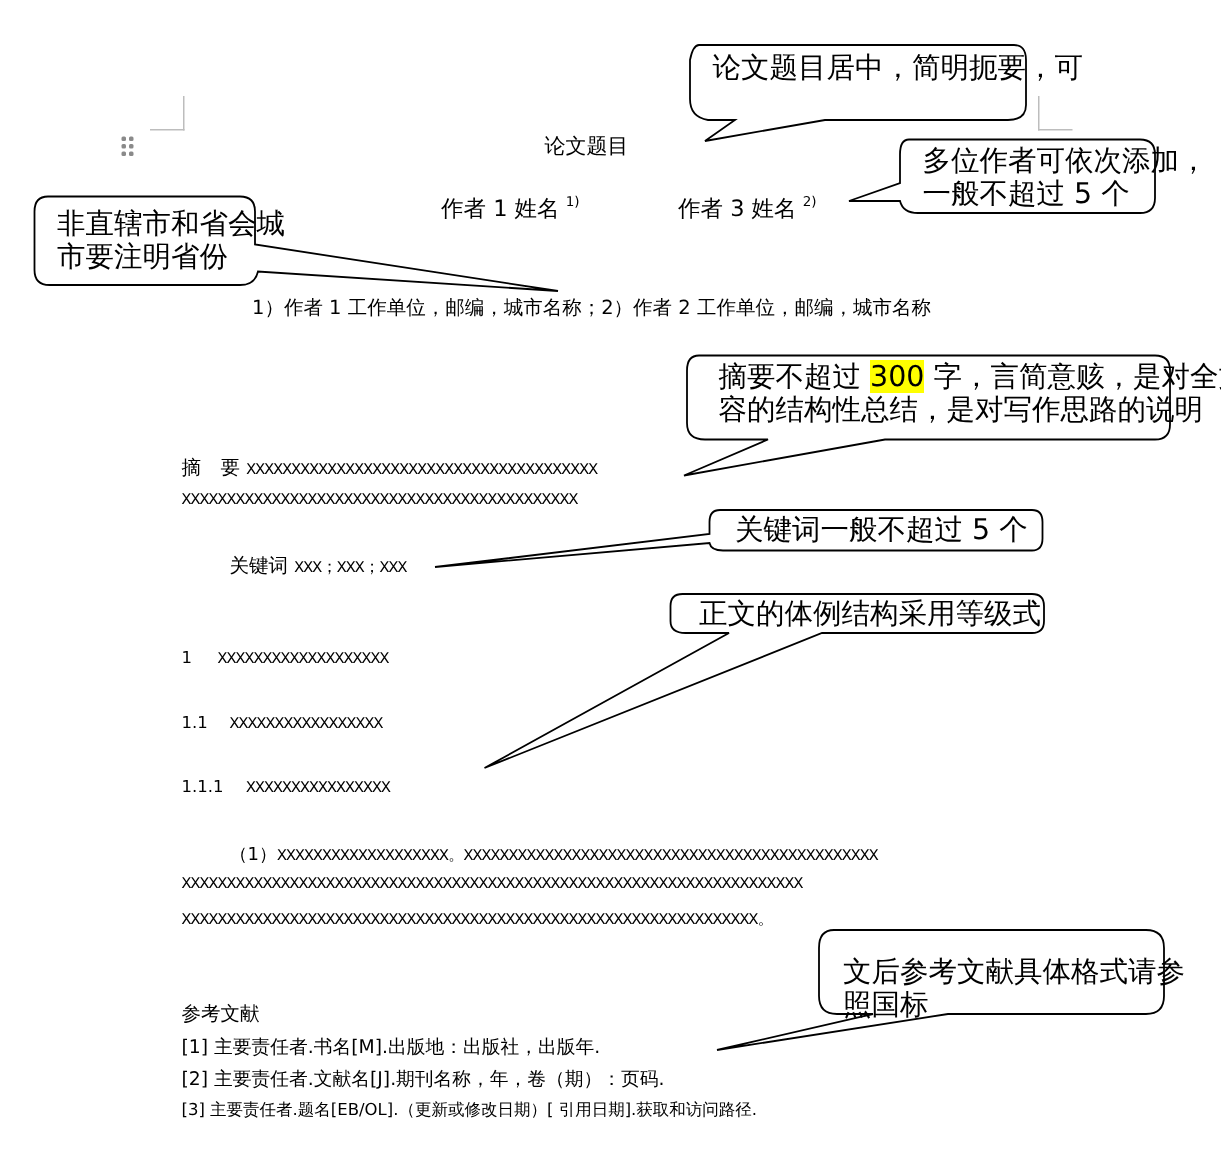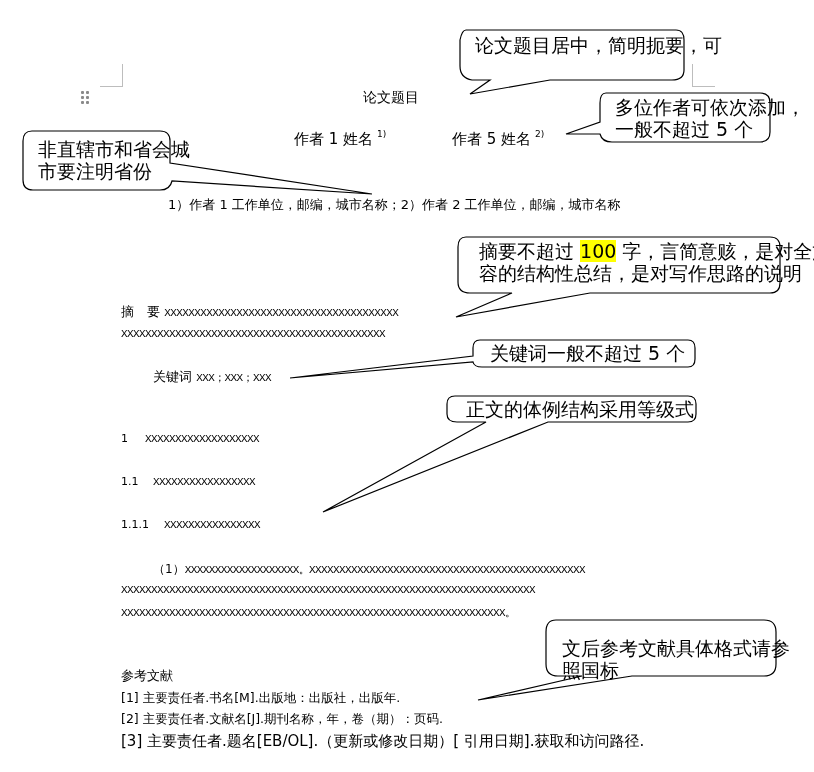--- a/index.html
+++ b/index.html
@@ -63,41 +63,41 @@
 </div>
 <div class="callout-text" style="left:615px; top:96px;">
   <div>多位作者可依次添加，</div>
   <div>一般不超过 5 个</div>
 </div>
 <div class="callout-text" style="left:38px; top:138px;">
   <div>非直辖市和省会城</div>
   <div>市要注明省份</div>
 </div>
 <div class="callout-text" style="left:479px; top:240px;">
-  <div><span>摘要不超过 </span><span class="hl">100</span><span> 字，言简意赅，是对全文内</span></div>
+  <div><span>摘要不超过 </span><span class="hl">300</span><span> 字，言简意赅，是对全文内</span></div>
   <div>容的结构性总结，是对写作思路的说明</div>
 </div>
 <div class="callout-text" style="left:490px; top:342px;">
   <div>关键词一般不超过 5 个</div>
 </div>
 <div class="callout-text" style="left:466px; top:398px;">
   <div>正文的体例结构采用等级式</div>
 </div>
 <div class="callout-text" style="left:562px; top:625px;margin-top:12px;">
   <div>文后参考文献具体格式请参</div>
   <div>照国标</div>
 </div>
 
 <div class="abs t14" style="left:363px; top:89px;text-align:center;">论文题目</div>
 
 <div class="abs t15" style="left:294px; top:130px;">
   <span>作者 1 姓名</span><span class="sup">1)</span>
 </div>
 <div class="abs t15" style="left:452px; top:130px;">
-  <span>作者 5 姓名</span><span class="sup">2)</span>
+  <span>作者 3 姓名</span><span class="sup">2)</span>
 </div>
 
 <div class="abs t13" style="left:168px; top:196px;">1）作者 1 工作单位，邮编，城市名称；2）作者 2 工作单位，邮编，城市名称</div>
 
 <div class="abs t13" style="left:121px; top:303px;">
   <span>摘　要</span>
   <span class="xx">XXXXXXXXXXXXXXXXXXXXXXXXXXXXXXXXXXXXXXX</span>
 </div>
 <div class="abs xx" style="left:121px; top:328px;text-align:center;">XXXXXXXXXXXXXXXXXXXXXXXXXXXXXXXXXXXXXXXXXXXX</div>
 
@@ -118,13 +118,13 @@
 
 <div class="abs" style="left:153px; top:561px; font-size:12px;">
   <span>（1）</span><span class="xx">XXXXXXXXXXXXXXXXXXX。XXXXXXXXXXXXXXXXXXXXXXXXXXXXXXXXXXXXXXXXXXXXXX</span>
 </div>
 <div class="abs xx" style="left:121px; top:584px;">XXXXXXXXXXXXXXXXXXXXXXXXXXXXXXXXXXXXXXXXXXXXXXXXXXXXXXXXXXXXXXXXXXXXX</div>
 <div class="abs xx" style="left:121px; top:605px;">XXXXXXXXXXXXXXXXXXXXXXXXXXXXXXXXXXXXXXXXXXXXXXXXXXXXXXXXXXXXXXXX。</div>
 
 <div class="abs t13" style="left:121px; top:667px;">参考文献</div>
 <div class="abs" style="left:121px; top:690px; font-size:12.5px;">[1]  主要责任者.书名[M].出版地：出版社，出版年.</div>
 <div class="abs" style="left:121px; top:711px; font-size:12.5px;">[2]  主要责任者.文献名[J].期刊名称，年，卷（期）：页码.</div>
-<div class="abs" style="left:121px; top:732px; font-size:15px;">[3]  主要责任者.题名[EB/OL].（更新或修改日期）[ 引用日期].获取和访问路径.</div>
+<div class="abs" style="left:121px; top:732px; font-size:11px;">[3]  主要责任者.题名[EB/OL].（更新或修改日期）[ 引用日期].获取和访问路径.</div>
 
 </body></html>

